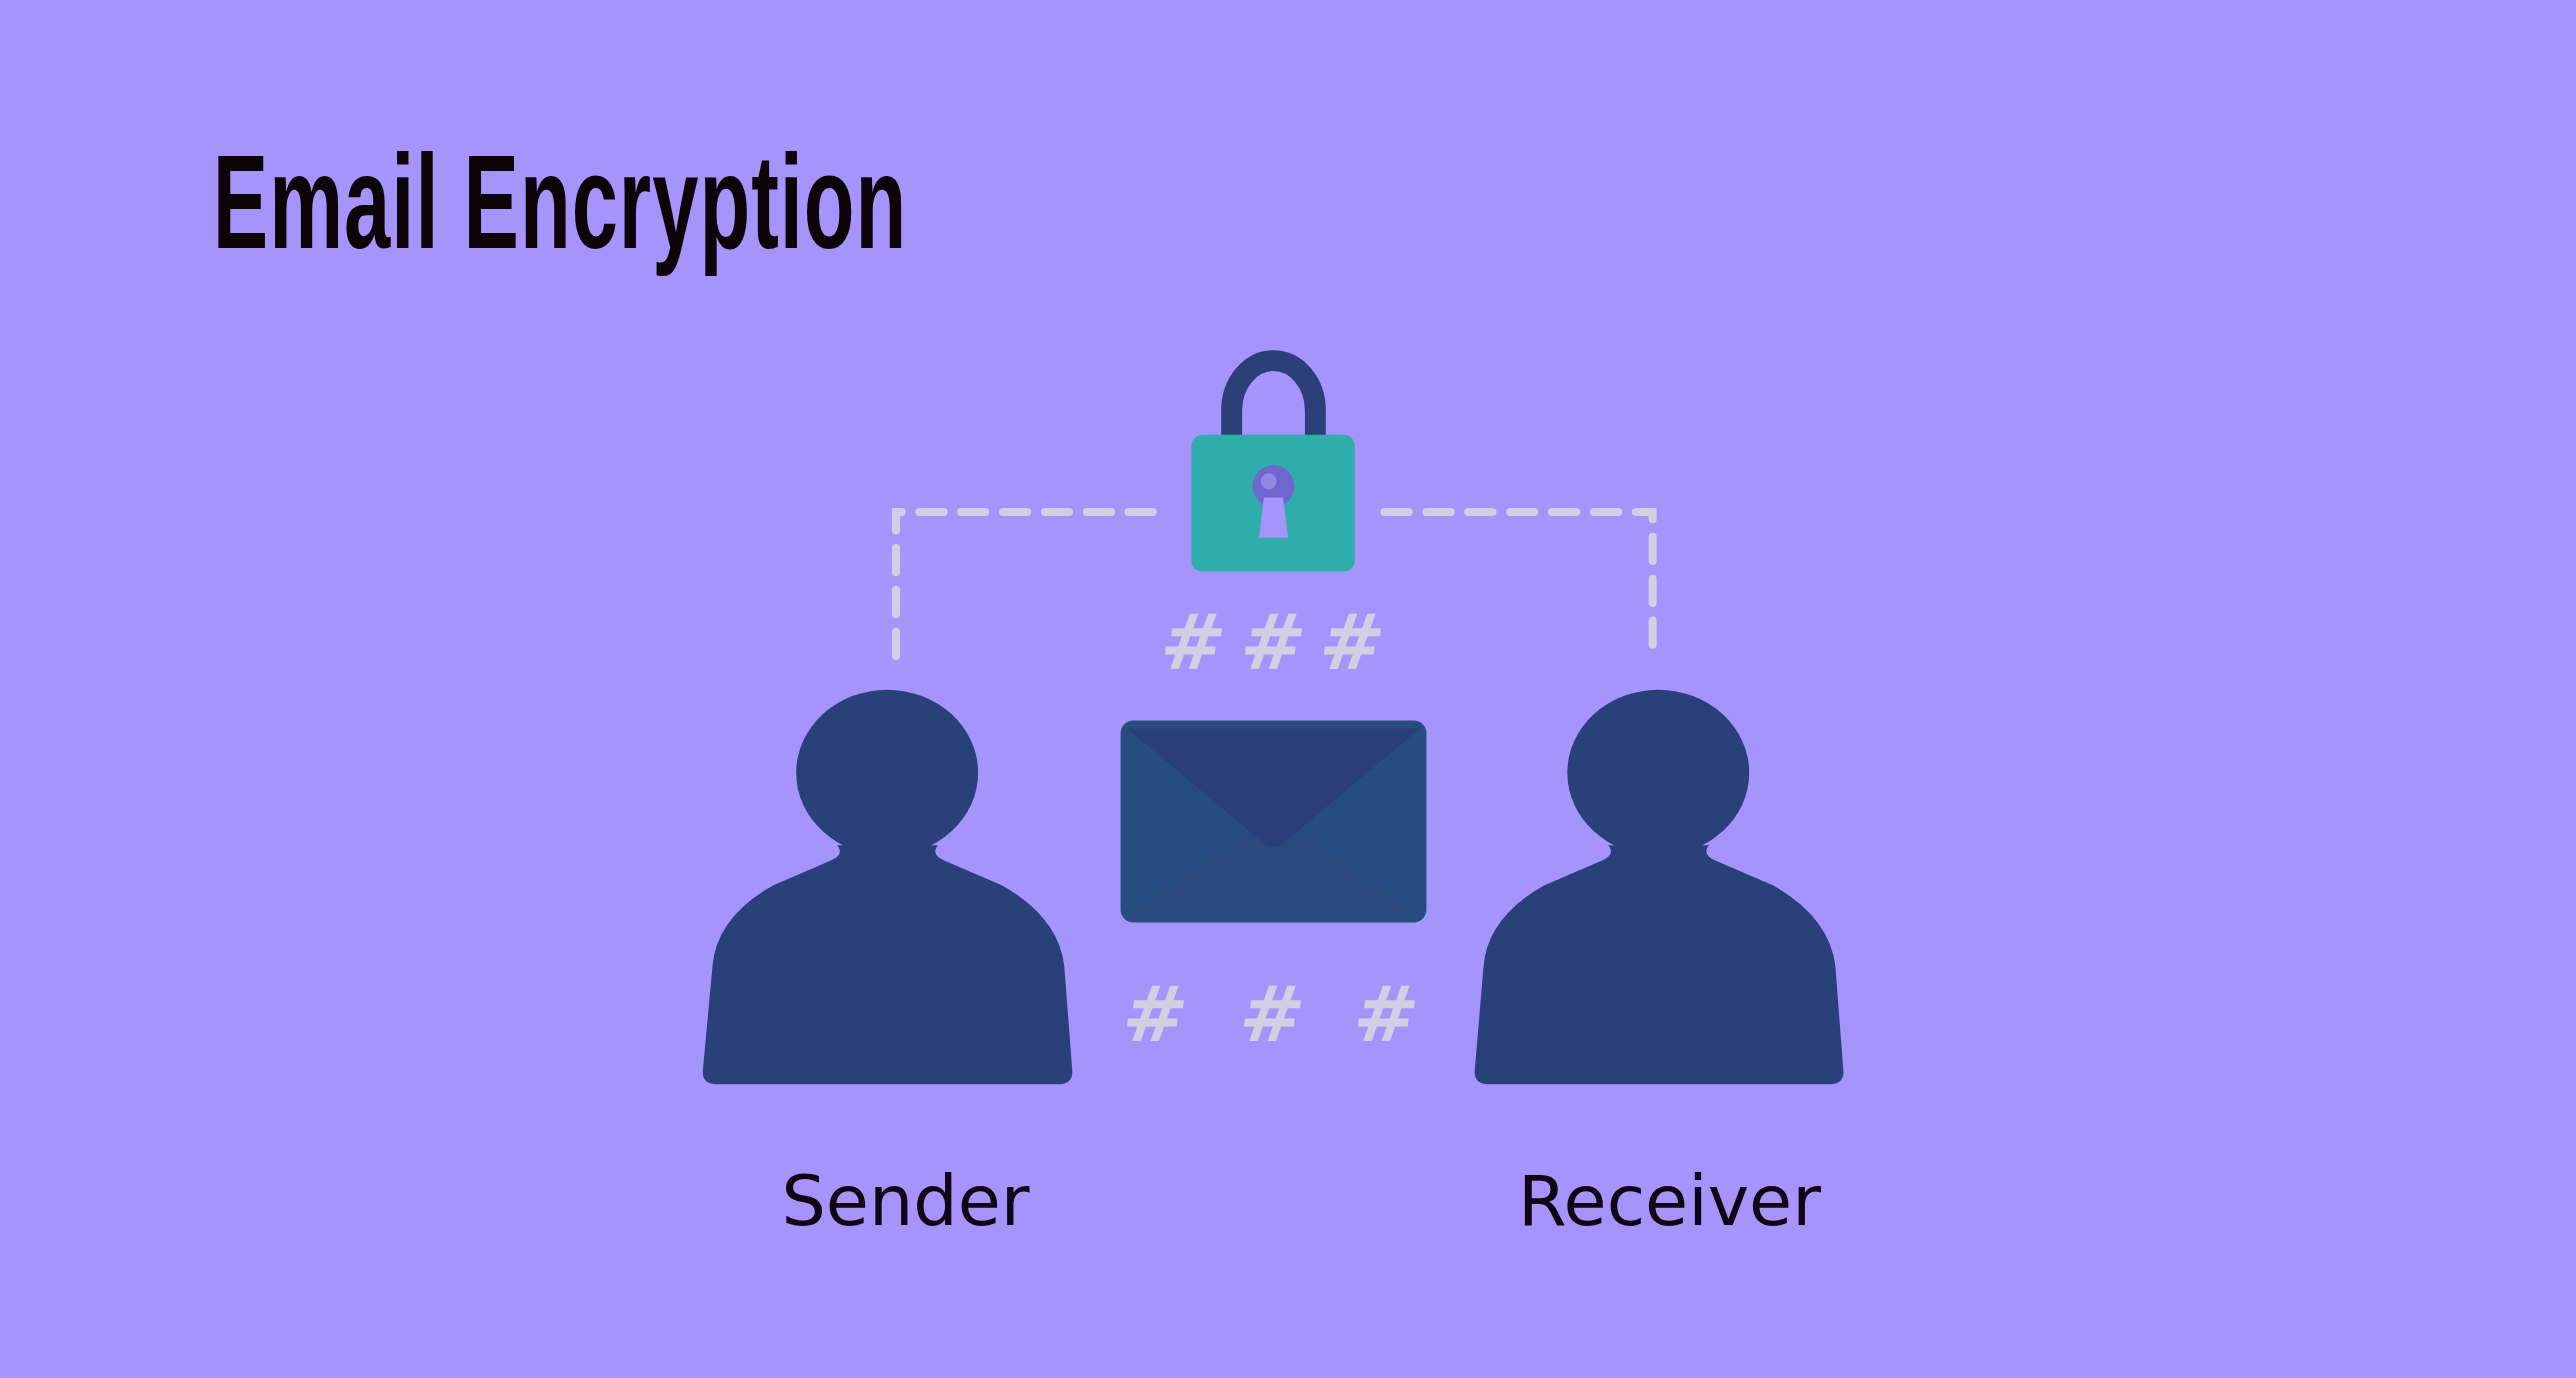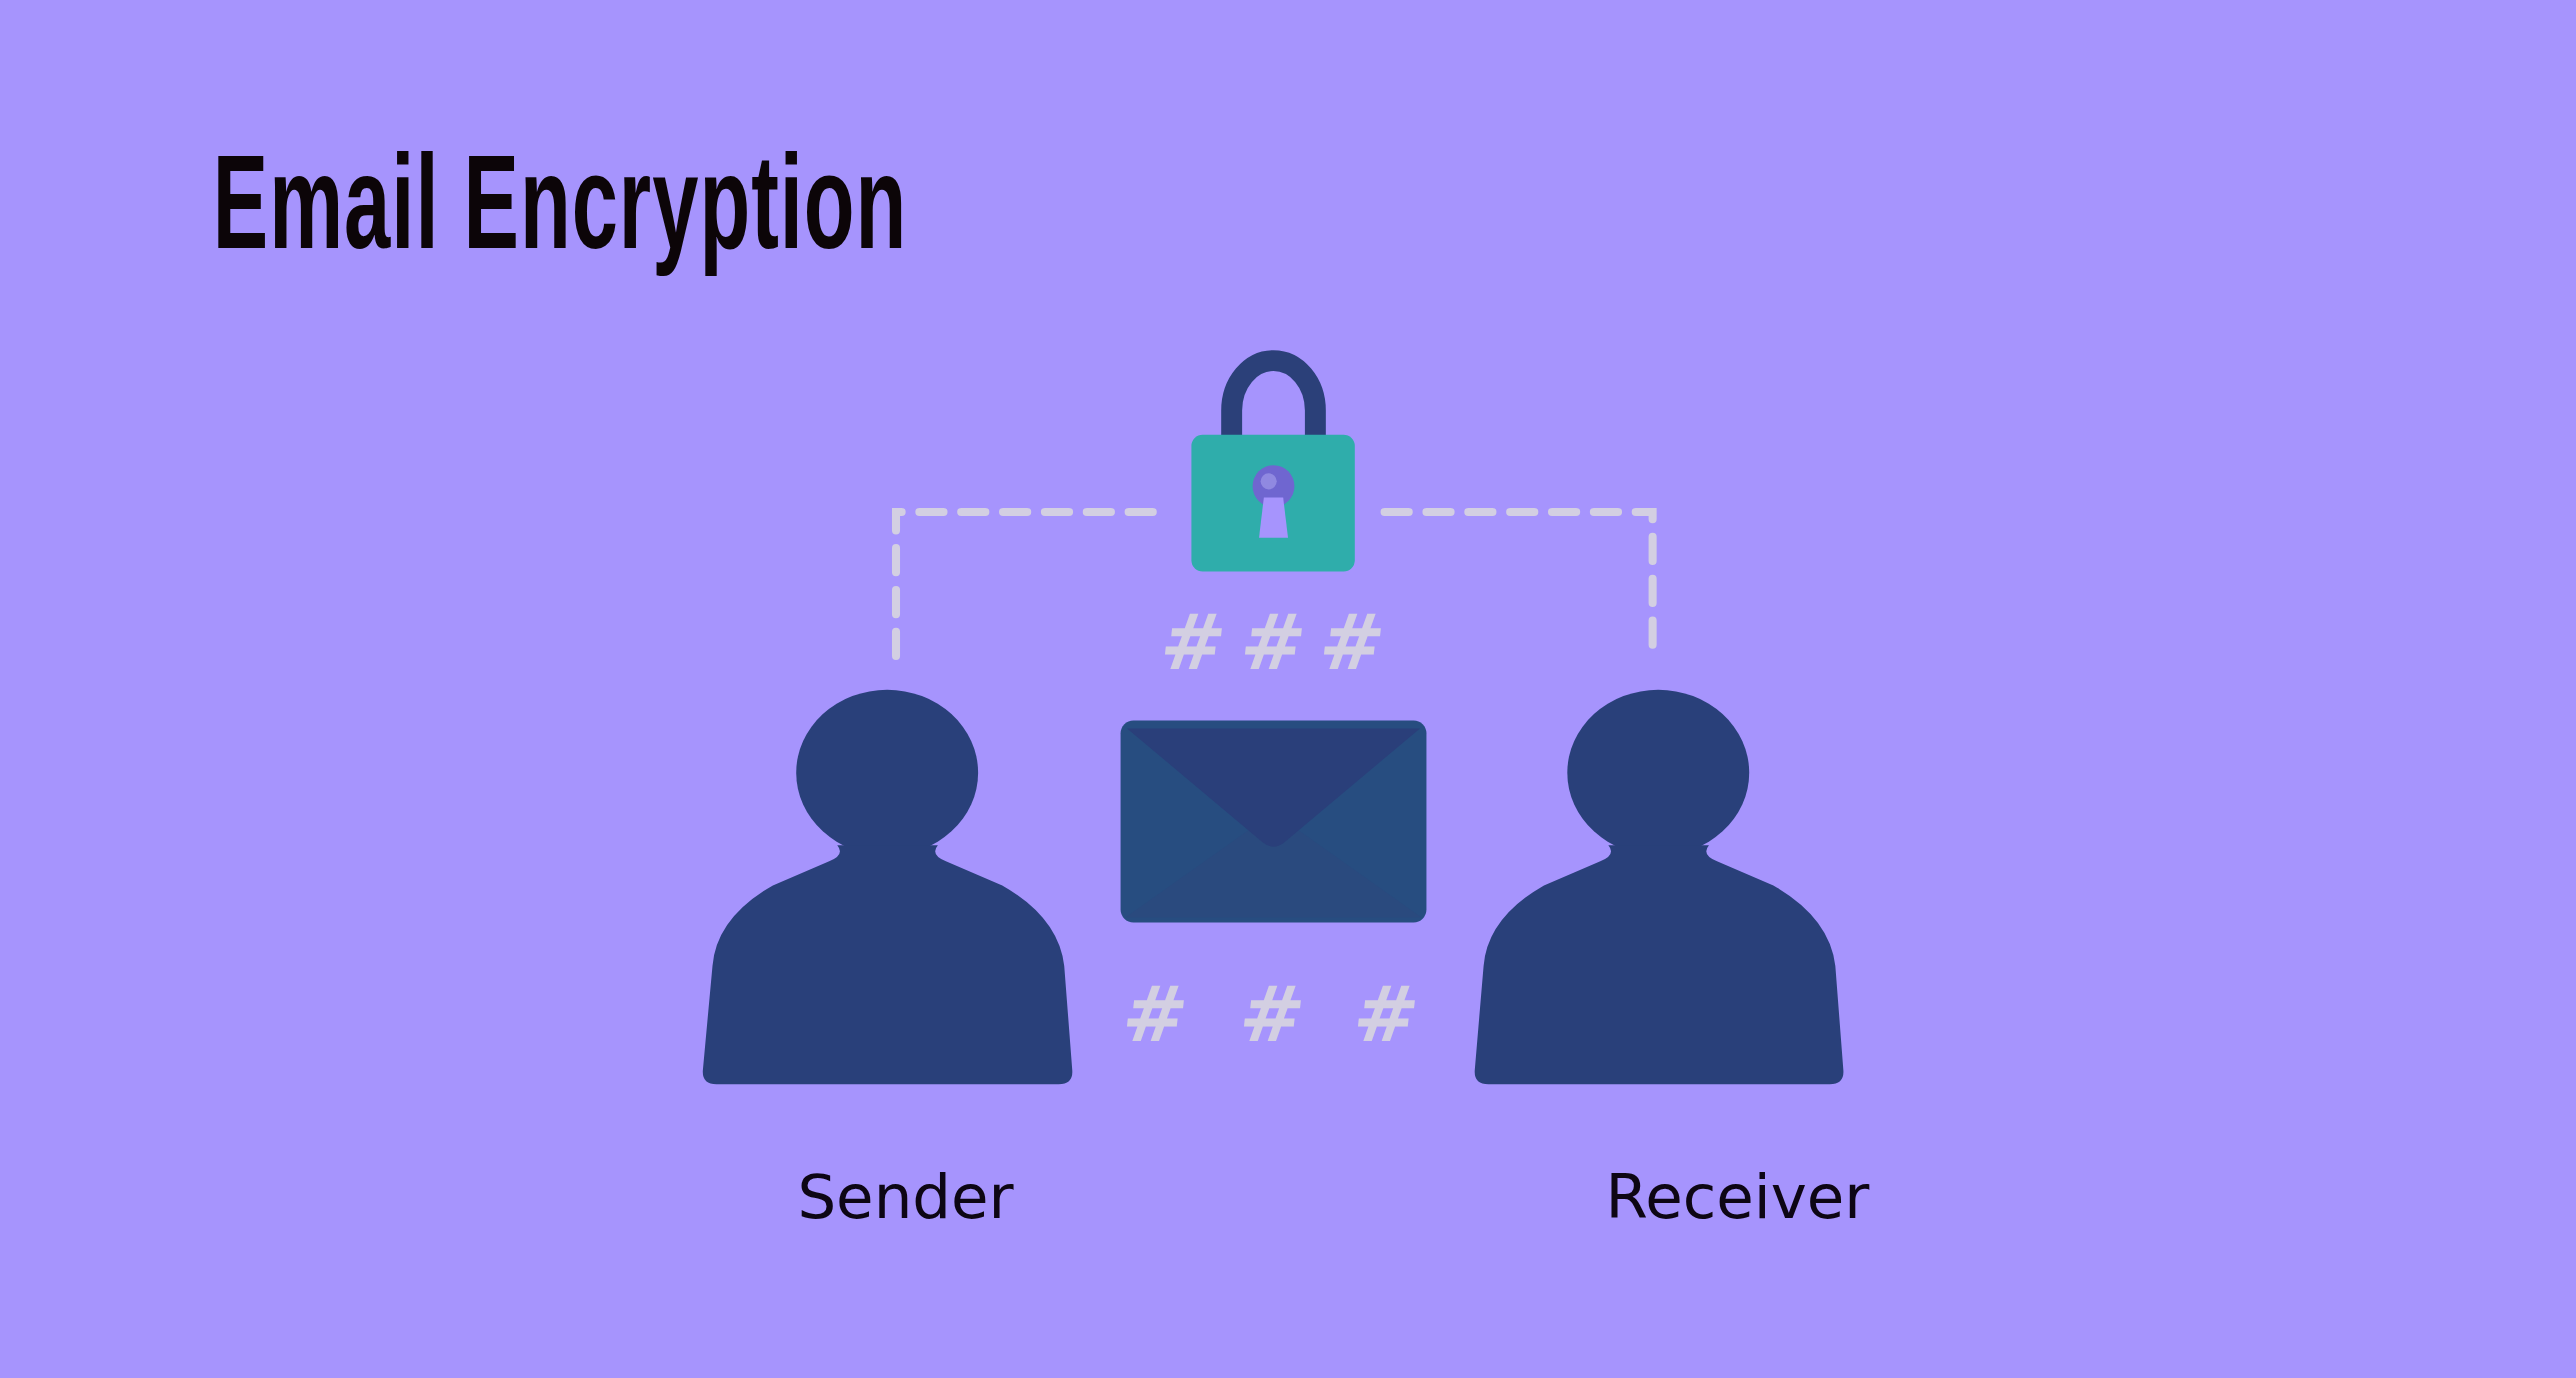--- a/index.html
+++ b/index.html
@@ -16,25 +16,25 @@
     display: inline-block;
     font-family: "Liberation Sans", sans-serif;
     font-weight: bold; font-size: 134px; line-height: 1;
     color: #0c0508; letter-spacing: 1.6px;
     transform: scaleX(0.62); transform-origin: center;
   }
   svg.art { position: absolute; left: 0; top: 0; }
   .label {
     position: absolute; top: 1166px;
     font-family: "DejaVu Sans", sans-serif;
-    font-size: 61px; color: #0d0614; line-height: 1;
+    font-size: 70px; color: #0d0614; line-height: 1;
     text-align: center; width: 403px;
   }
   .sender-label { left: 704px; }
-  .receiver-label { left: 1536px; }
+  .receiver-label { left: 1468px; }
   .hash {
     position: absolute; font-family: "DejaVu Sans", sans-serif;
     font-weight: bold; color: #d3cfe2; font-size: 77px; line-height: 1;
     width: 64px; text-align: center; transform: skewX(-6deg);
   }
 </style>
 </head>
 <body>
 
 <h1 class="title"><span>Email Encryption</span></h1>

